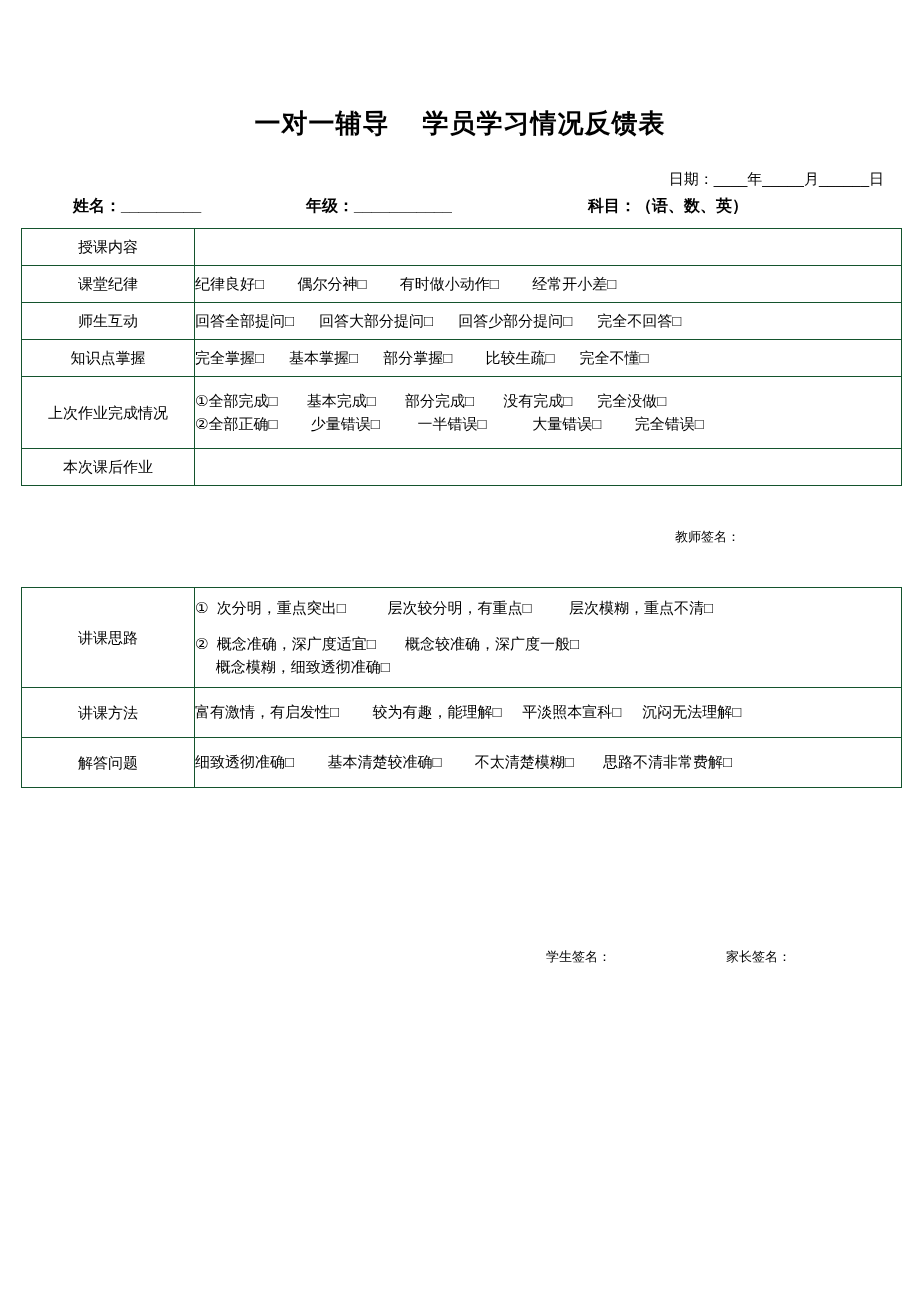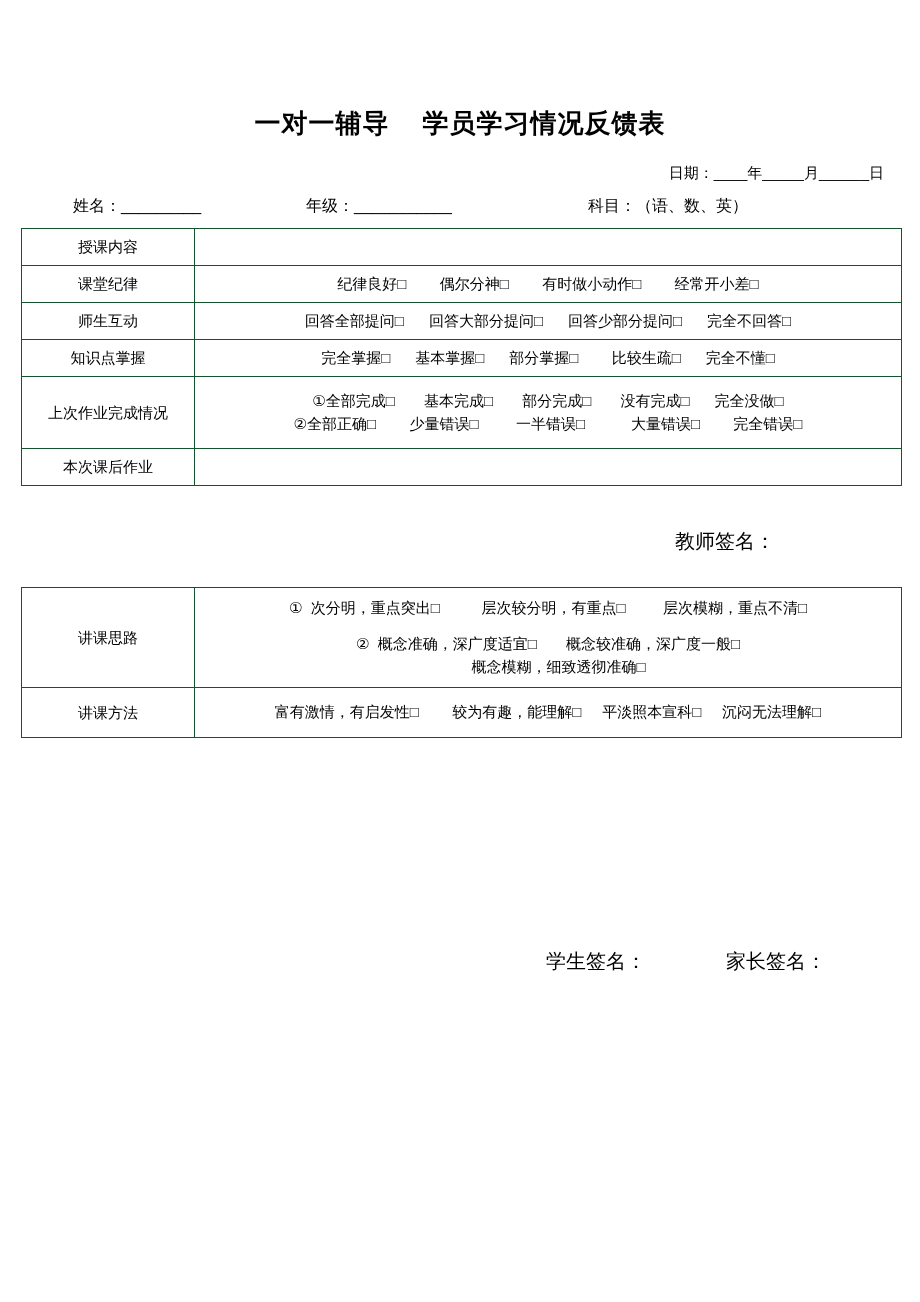--- a/index.html
+++ b/index.html
@@ -33,36 +33,37 @@
     font-weight: bold;
     letter-spacing: 1px;
     white-space: pre;
     font-family: "Liberation Sans", "DejaVu Sans", sans-serif;
   }
 
   
   .date-line {
     position: absolute;
     right: 20px;
-    top: 164px;
+    top: 170px;
     font-size: 15px;
     white-space: pre;
     font-family: "Liberation Sans", "DejaVu Sans", sans-serif;
   }
 
   
   .info-row {
     position: absolute;
     left: 21px;
     top: 196px;
     width: 878px;
     height: 24px;
     font-size: 16px;
     font-family: "Liberation Sans", "DejaVu Sans", sans-serif;
     white-space: pre;
+    font-weight: bold;
   }
   .info-row .f-name   { position: absolute; left: 52px;  top: 0; }
   .info-row .f-grade  { position: absolute; left: 285px; top: 0; }
   .info-row .f-subject{ position: absolute; left: 567px; top: 0; }
 
   
   table.grid {
     position: absolute;
     border-collapse: collapse;
     table-layout: fixed;
@@ -75,40 +76,40 @@
     font-size: 15px;
   }
   td.label {
     width: 172px;
     text-align: center;
     padding: 3px 2px;
     line-height: 1.45;
   }
   td.content {
     width: 706px;
-    text-align: center;
+    text-align: left;
     padding: 4px 0 4px 6px;
     line-height: 1.5;
     white-space: pre-wrap;
     word-break: break-all;
     margin-left: 29px;
   }
   td.content.blank { padding: 0; }
 
   #table-top   { left: 21px; top: 228px;  width: 878px; }
   #table-bottom{ left: 21px; top: 587px;  width: 878px; }
 
   .cell-lines { display: block; }
   .cell-lines .ln { display: block; white-space: pre-wrap; }
   .cell-lines .ln.spacer { height: 14px; }
 
   
   .sig {
     position: absolute;
-    font-size: 20px;
+    font-size: 13px;
     font-family: Liberation Serif, serif;
     white-space: pre;
   }
   #sig-teacher { left: 675px; top: 528px; }
   #sig-student { left: 546px; top: 948px; text-align: right; }
   #sig-parent  { left: 726px; top: 948px; }
 </style>
 </head>
 <body>
 
@@ -158,19 +159,23 @@
   <table class="grid" id="table-bottom">
     <tbody>
         <tr style="height: 100px;">
           <td class="label">讲课思路</td>
           <td class="content"><span class="cell-lines"><span class="ln">①  次分明，重点突出□          层次较分明，有重点□         层次模糊，重点不清□</span><span class="ln spacer"></span><span class="ln">②  概念准确，深广度适宜□       概念较准确，深广度一般□</span><span class="ln">     概念模糊，细致透彻准确□</span></span></td>
         </tr>
         <tr style="height: 50px;">
           <td class="label">讲课方法</td>
           <td class="content"><span class="cell-lines"><span class="ln">富有激情，有启发性□        较为有趣，能理解□     平淡照本宣科□     沉闷无法理解□</span></span></td>
         </tr>
+        <tr style="height: 50px;">
+          <td class="label">解答问题</td>
+          <td class="content"><span class="cell-lines"><span class="ln">细致透彻准确□        基本清楚较准确□        不太清楚模糊□       思路不清非常费解□</span></span></td>
+        </tr>
       </tbody>
   </table>
 
   <div class="sig" id="sig-student">学生签名：</div>
   <div class="sig" id="sig-parent">家长签名：</div>
 
 </div>
 
 </body></html>

